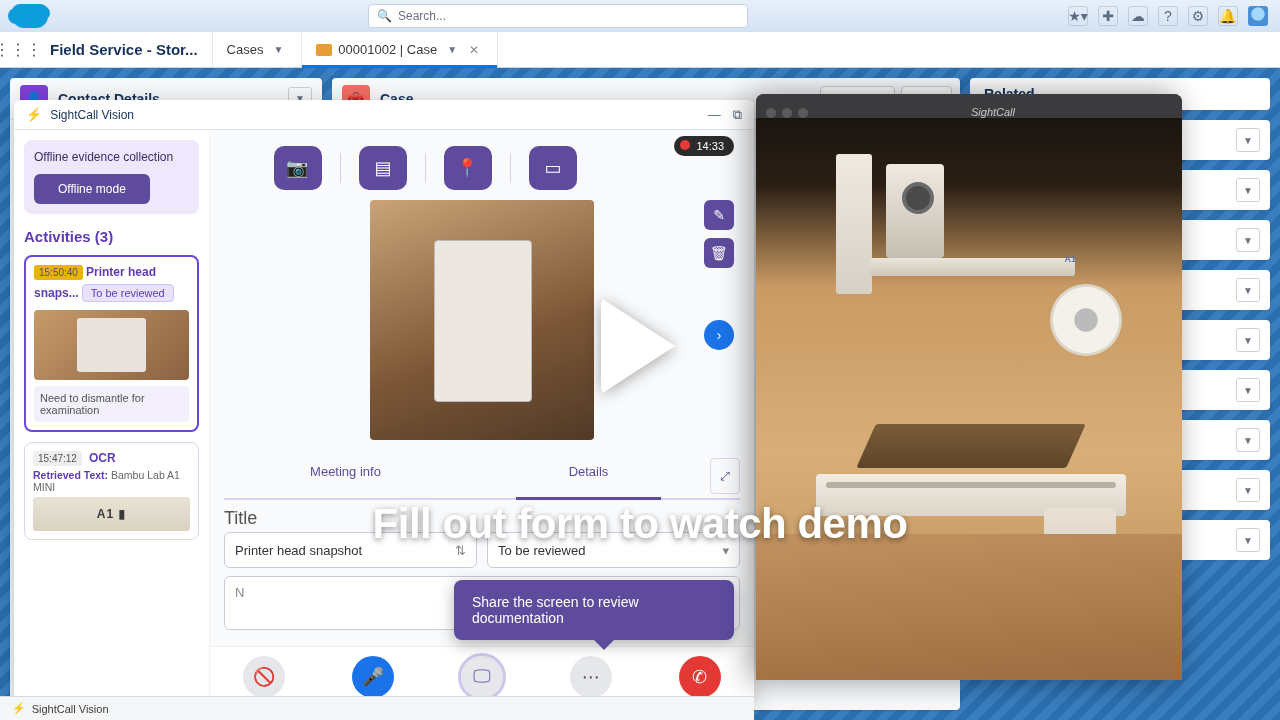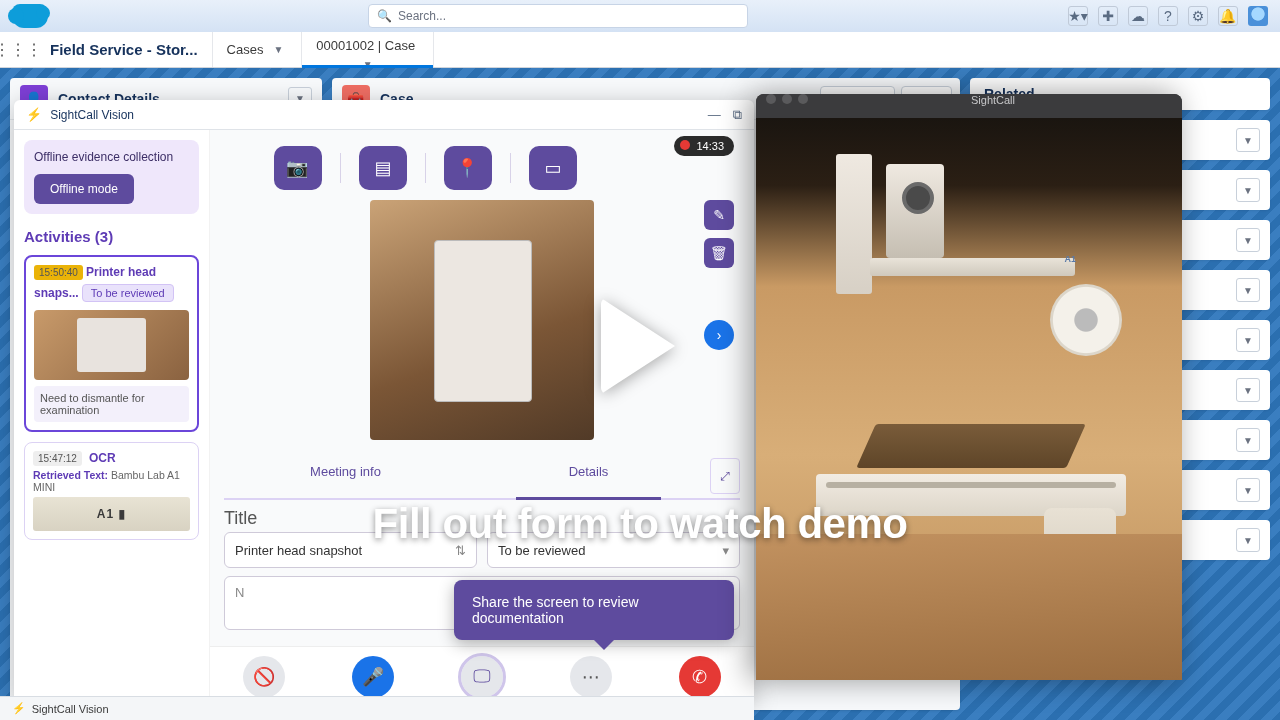--- a/index.html
+++ b/index.html
@@ -13,21 +13,21 @@
 .search-wrap { flex:0 0 380px; display:flex; align-items:center; background:#fff; border:1px solid #c7d4e6; border-radius:4px; height:24px; padding:0 8px; color:#6b7280; font-size:12px; gap:6px; }
 .top-icons { display:flex; gap:10px; align-items:center; color:#5a6b82; }
 .top-icons span, .top-icons div { width:20px; height:20px; display:flex; align-items:center; justify-content:center; font-size:14px; border:1px solid #c0cad8; border-radius:3px; cursor:pointer; }
 .avatar { width:24px; height:24px; border-radius:50%; background: radial-gradient(circle at 50% 40%, #a5d8ff 40%, #4a90d9 45%); border:none !important; }
 
 
 .apptabs { height: 36px; background:#fff; border-bottom:1px solid #d1d5db; display:flex; align-items:stretch; }
 .waffle { width:36px; display:flex; align-items:center; justify-content:center; font-size:16px; color:#595959; cursor:pointer; }
 .appname { padding:0 14px; display:flex; align-items:center; font-size:15px; font-weight:600; color:#16325c; border-right:1px solid #e5e7eb; }
 .tab { display:flex; align-items:center; padding:0 18px 0 14px; font-size:13px; color:#3a3a3a; border-right:1px solid #e5e7eb; position:relative; gap:6px; cursor:pointer; }
-.tab.active { background:#fff;flex-direction:column; }
+.tab.active { background:#fff; }
 .tab.active::after { content:''; position:absolute; left:0; right:0; bottom:-1px; height:3px; background:#0076de; }
 .tab .chev { color:#6b7280; font-size:10px; margin-left:4px; }
 .tab .case-ico { width:16px; height:12px; background:#e69d36; border-radius:2px; position:relative; }
 .tab .close { margin-left:6px; color:#888; font-size:12px; }
 
 
 .pagebg { position:absolute; top:68px; left:0; right:0; bottom:0; background:repeating-linear-gradient(135deg,#2b6fb0 0 8px,#3a7ec0 8px 16px); padding:10px; display:grid; grid-template-columns: 312px 1fr 300px; gap:10px; }
 
 
 .panel { background:#f7f9fb; border-radius:4px; box-shadow:0 1px 2px rgba(0,0,0,.1); }
@@ -56,21 +56,21 @@
 .sc-head .bolt { font-size:13px; }
 .sc-head .r { display:flex; gap:12px; color:#5a6b82; font-size:13px; }
 .sc-head .r span { cursor:pointer; }
 
 .sc-body { flex:1; display:grid; grid-template-columns: 196px 1fr; }
 
 
 .sc-side { padding:10px; border-right:1px solid #f2f2f2; overflow:hidden; }
 .offline-box { background:#efe7fb; border-radius:8px; padding:10px; display:flex; align-items:flex-start; gap:8px; margin-bottom:14px;flex-direction:column; }
 .offline-box .txt { font-size:12px; color:#3c2e66; line-height:1.3; flex:1; }
-.offline-box button { background:#5e4b9e; color:#fff; border:none; border-radius:6px; padding:8px 16px; font-size:12px; cursor:pointer; line-height:1.2; }
+.offline-box button { background:#5e4b9e; color:#fff; border:none; border-radius:6px; padding:8px 24px; font-size:12px; cursor:pointer; line-height:1.2; }
 .activities-h { color:#5e3bb5; font-size:15px; font-weight:600; margin-bottom:10px; }
 
 .act-card { border:2px solid #6b46d9; border-radius:8px; padding:8px; margin-bottom:10px; font-size:11px; }
 .act-card .time { background:#eab308; color:#555; padding:2px 5px; border-radius:3px; font-size:10px; }
 .act-card .atitle { color:#5e3bb5; font-weight:600; font-size:12px; }
 .act-card .badge { display:inline-block; background:#e9e2fb; border:1px solid #d2c3f5; color:#5e3bb5; border-radius:4px; padding:2px 8px; font-size:11px; margin-top:5px; }
 .act-card .thumb { margin-top:8px; height:70px; background:linear-gradient(135deg,#c89a6a,#8a6240); border-radius:4px; position:relative; }
 .act-card .thumb::after{ content:''; position:absolute; left:28%; top:12%; width:44%; height:76%; background:#e8e3de; border-radius:3px; }
 .act-card .note { background:#f3f0fb; border-radius:4px; padding:6px; margin-top:6px; font-size:11px; color:#555; }
 
@@ -118,21 +118,21 @@
 .cbtn.share { background:#e5e7eb; color:#5e4b9e; outline:3px solid #cfc5ea; }
 .cbtn.more { background:#e5e7eb; color:#555; }
 .cbtn.end { background:#e53935; color:#fff; }
 
 
 .sc-tooltip { position:absolute; left:244px; bottom:62px; background:#5e4b9e; color:#fff; padding:14px 18px; border-radius:8px; font-size:14px; max-width:280px; box-shadow:0 4px 16px rgba(0,0,0,.3); }
 .sc-tooltip::after { content:''; position:absolute; left:140px; bottom:-10px; border:10px solid transparent; border-top-color:#5e4b9e; border-bottom:none; }
 
 
 .vid-window { position:absolute; top:94px; left:756px; width:426px; height:586px; background:#2f2f30; border-radius:8px 8px 0 0; box-shadow:-6px 0 30px rgba(0,0,0,.4); display:flex; flex-direction:column; overflow:hidden; }
-.vid-titlebar { height:24px; background:#3b3b3d; display:flex; align-items:flex-start; padding:0 10px; gap:6px; }
+.vid-titlebar { height:24px; background:#3b3b3d; display:flex; align-items:flex-end; padding:0 10px; gap:6px;font-style:italic; }
 .traffic { display:flex; gap:6px; }
 .traffic span { width:10px; height:10px; border-radius:50%; background:#5a5a5c; }
 .vid-titlebar .t { flex:1; text-align:center; color:#c7c7c9; font-size:11px; }
 .vid-feed { flex:1; background:linear-gradient(180deg,#1a1510 0%, #2b1f14 12%, #c99a64 30%, #d8ae78 60%, #b88a56 100%); position:relative; }
 .printer-arm { position:absolute; left:80px; top:36px; width:230px; height:140px; }
 .printer-arm .col { position:absolute; left:0; top:0; width:36px; height:140px; background:linear-gradient(#efe9e1,#d7d0c5); border-radius:3px; }
 .printer-arm .beam { position:absolute; left:34px; top:104px; width:205px; height:18px; background:linear-gradient(#e9e3d9,#cfc8bc); border-radius:3px; }
 .printer-arm .head { position:absolute; left:50px; top:10px; width:58px; height:94px; background:linear-gradient(#efe9e1,#c5beb2); border-radius:4px; }
 .printer-arm .head::after { content:''; position:absolute; left:16px; top:18px; width:24px; height:24px; background:#4a4a4a; border-radius:50%; border:4px solid #6a6a6a; }
 .printer-arm .label { position:absolute; right:-10px; top:100px; font-size:9px; color:#5a7aa8; font-weight:700; }

